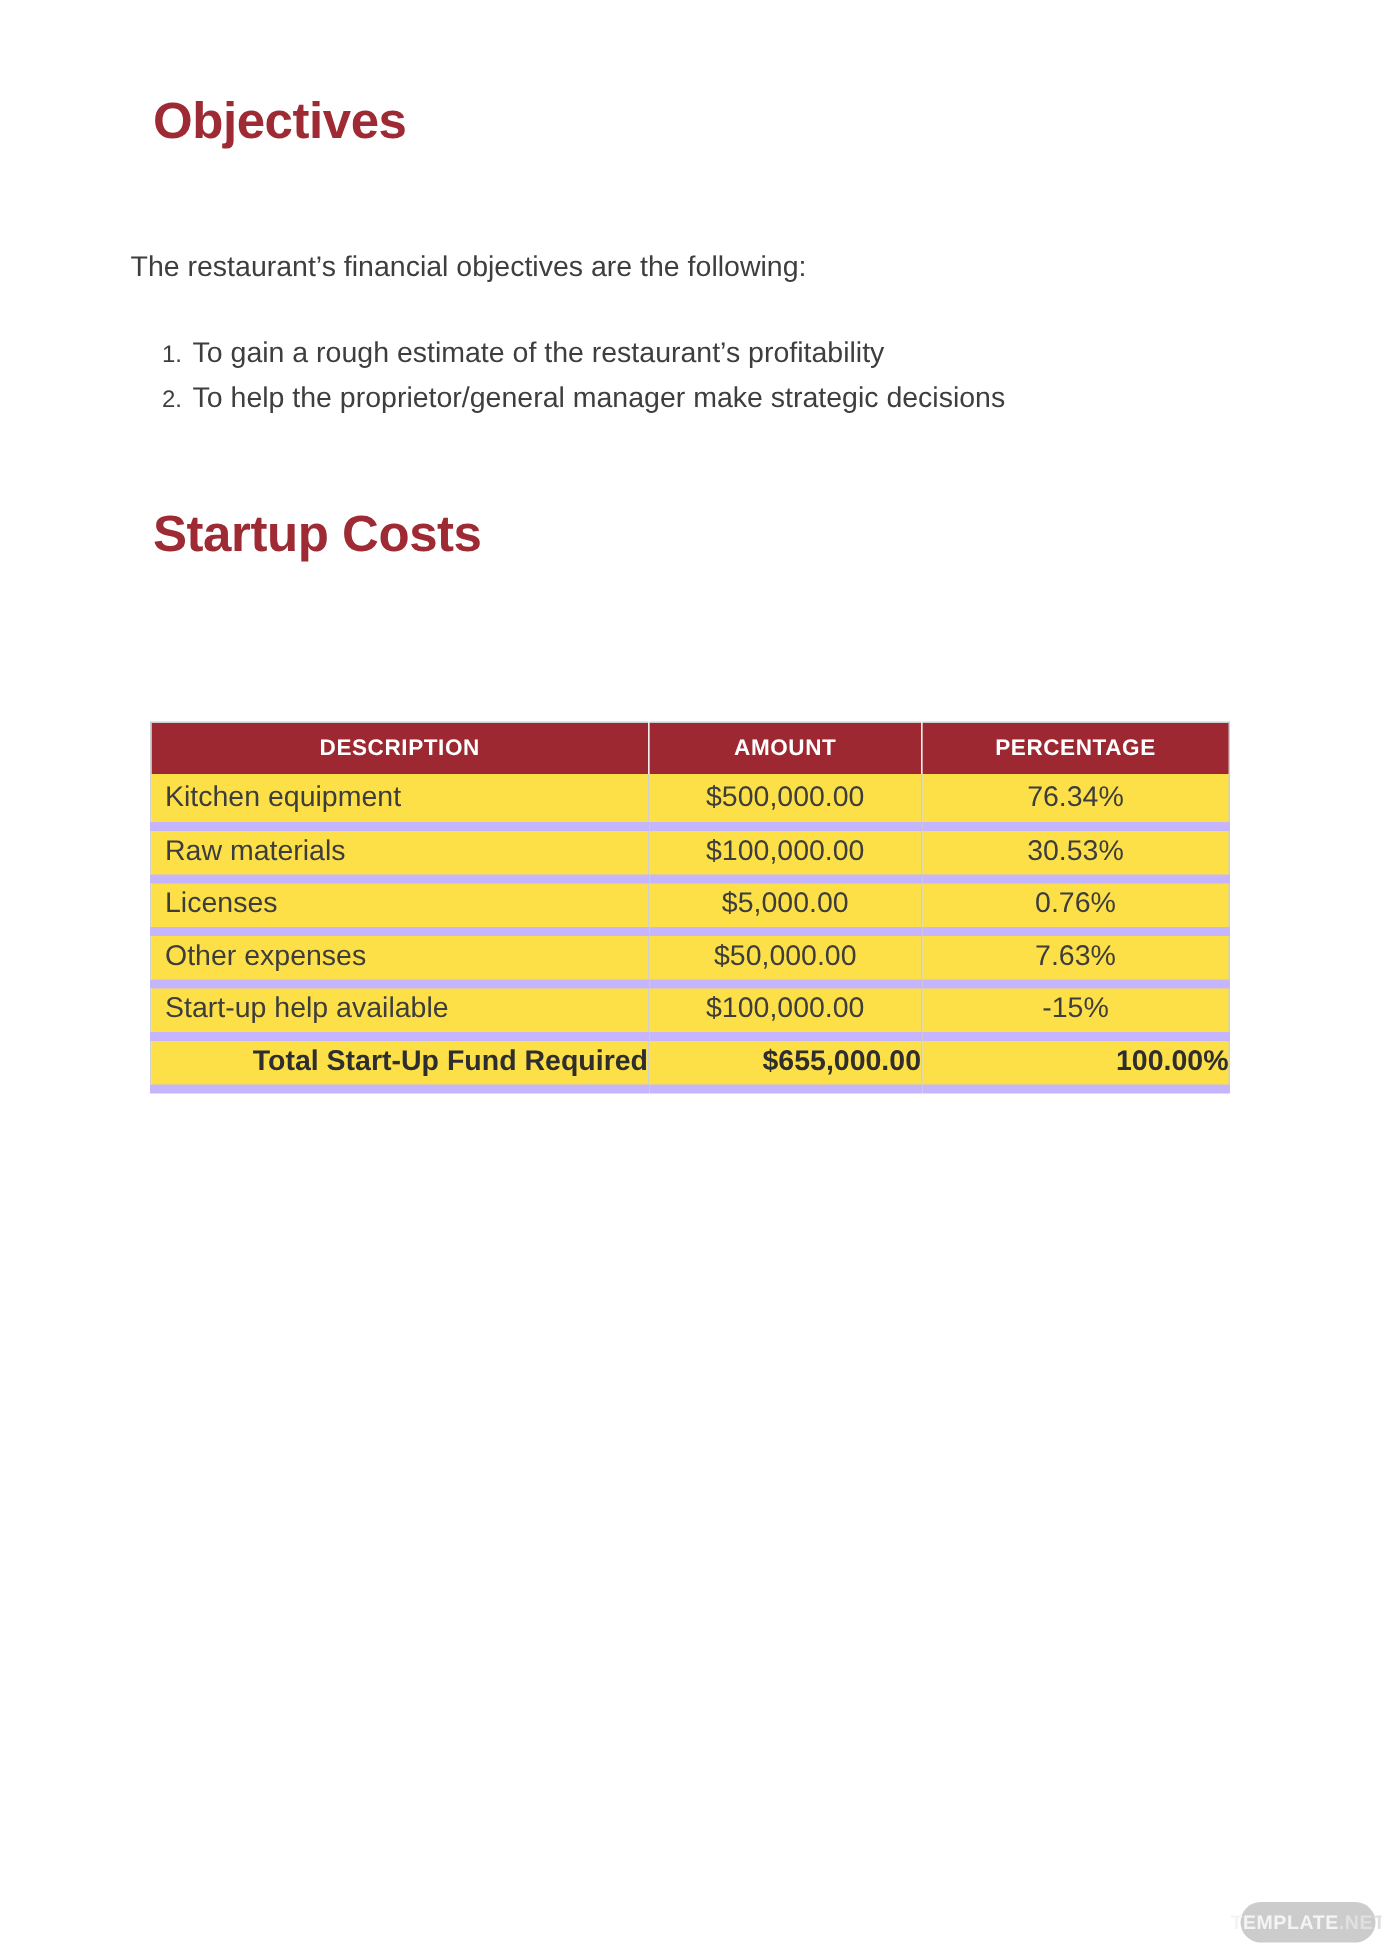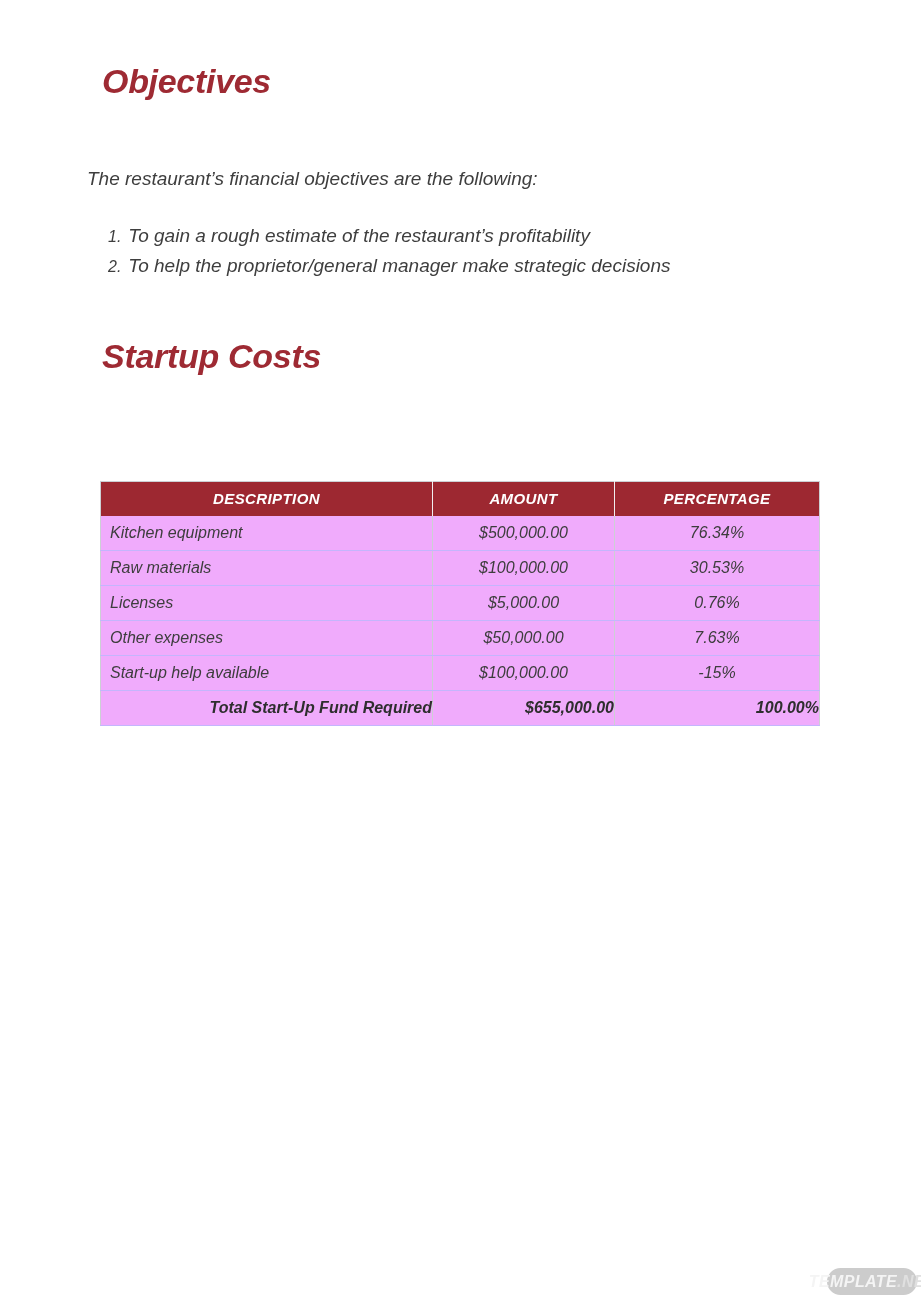--- a/index.html
+++ b/index.html
@@ -1,15 +1,15 @@
 <!DOCTYPE html>
 <html><head>
 <meta charset="utf-8">
 <style>
-  * { margin: 0; padding: 0; box-sizing: border-box; font-style: italic; }
+  * { margin: 0; padding: 0; box-sizing: border-box; }
   html, body { background: #ffffff; }
   body {
     width: 921px;
     height: 1301px;
     font-family: "Liberation Sans", "DejaVu Sans", sans-serif;
     position: relative;
     overflow: hidden;
   }
   .page {
     position: absolute;
@@ -68,44 +68,44 @@
     font-size: 15px;
     font-weight: 700;
     letter-spacing: 0.4px;
     height: 34px;
     text-align: center;
     vertical-align: middle;
   }
   table.costs thead th + th { border-left: 1px solid #f2eef0; }
   table.costs tbody td {
     height: 35px;
-    font-size: 16px;
+    font-size: 19px;
     color: #3d3d3d;
     vertical-align: middle;
-    border-bottom: 1px solid #c4b5fd;
-    background: #f0abfc;
+    border-bottom: 6px solid #c4b5fd;
+    background: #fde047;
   }
   table.costs { border: 1px solid #ccd0d4; }
   table.costs tbody td + td { border-left: 1px solid #ccd0d4; }
   table.costs tbody td.desc { text-align: left; padding-left: 9px; }
   table.costs tbody td.amt,
   table.costs tbody td.pct  { text-align: center; }
   table.costs tbody tr.total td { font-weight: 700; color: #2e2e2e; text-align: right; }
   .watermark {
     position: absolute;
     right: 4px;
     bottom: 6px;
     width: 90px;
     height: 27px;
     background: #cccccc;
     border-radius: 14px;
     display: flex;
     align-items: center;
     justify-content: center;
-    font-size: 16px;
+    font-size: 13px;
     font-weight: 700;
     letter-spacing: 0.4px;
   }
   .watermark .brand-a { color: #f4f4f4; }
   .watermark .brand-b { color: #e0e0e0; }
 </style>
 </head>
 <body>
 
 <div class="page">

